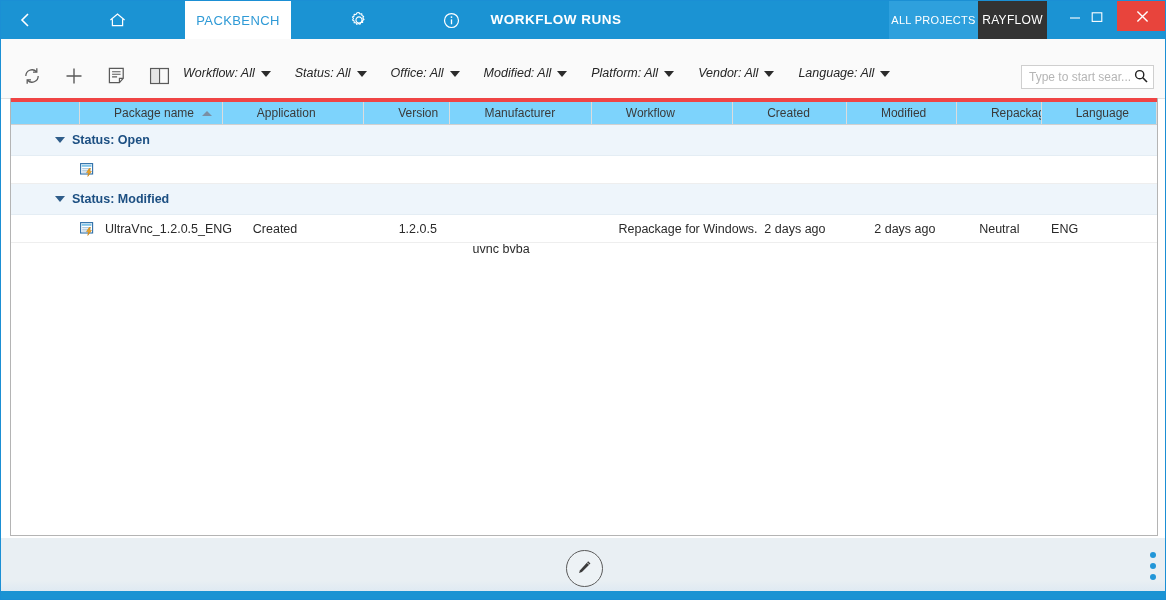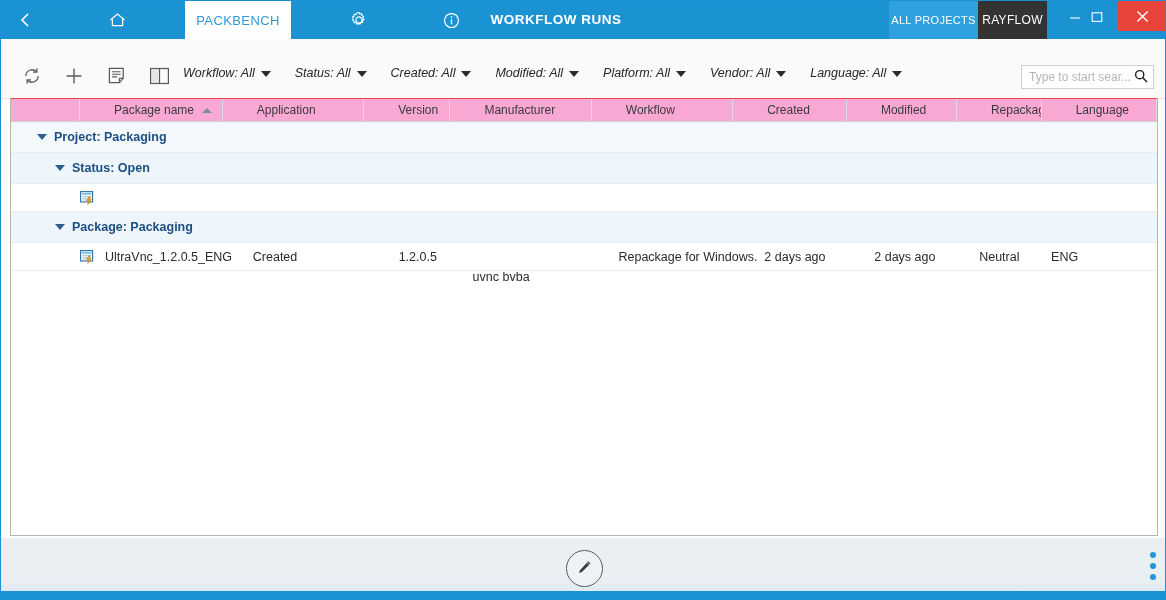--- a/index.html
+++ b/index.html
@@ -192,23 +192,23 @@
     height: 438px;
     border: 1px solid #b4b4b4;
     border-top: 0;
     background: #ffffff;
     box-sizing: border-box;
     overflow: hidden;
   }
   .grid-header {
     display: flex;
     height: 22px;
-    background: #f9a8d4;
+    background: #7dd3fc;
     border-bottom: 1px solid #d0d0d0;
-    border-top: 1px solid #ef4444;
+    border-top: 4px solid #ef4444;
     gap: 28px;
   }
   .hcell {
     display: flex;
     align-items: center;
     padding-left: 6px;
     box-sizing: border-box;
     border-right: 1px solid #dcdcdc;
     font-size: 12px;
     color: #3a3a3a;
@@ -430,21 +430,21 @@
     <div class="filters">
       <div class="filter">
         <span>Workflow: All</span>
         <span class="caret"></span>
       </div>
       <div class="filter">
         <span>Status: All</span>
         <span class="caret"></span>
       </div>
       <div class="filter">
-        <span>Created: All</span>
+        <span>Office: All</span>
         <span class="caret"></span>
       </div>
       <div class="filter">
         <span>Modified: All</span>
         <span class="caret"></span>
       </div>
       <div class="filter">
         <span>Platform: All</span>
         <span class="caret"></span>
       </div>
@@ -495,24 +495,20 @@
           <span>Modified</span>
         </div>
         <div class="hcell" style="width: 72px;">
           <span>Repackage</span>
         </div>
         <div class="hcell" style="width: 112px;">
           <span>Language</span>
         </div>
       </div>
     <div class="grid-body">
-        <div class="grouprow" style="padding-left: 26px;">
-          <span class="gtri"></span>
-          <span>Project: Packaging</span>
-        </div>
         <div class="grouprow level2" style="padding-left: 44px;">
           <span class="gtri"></span>
           <span>Status: Open</span>
         </div>
         <div style="position: relative;">
           <div class="sel-band"></div>
           <div class="datarow selected" style="position: relative;">
             <div class="cell" style="width: 88px; justify-content: flex-end; padding-right: 4px;">
               <span class="pkg-icon" style="margin-right: 0px;"><svg width="15" height="14" viewBox="0 0 15 14">
                   <rect x="0.6" y="0.6" width="12" height="10.4" fill="#ffffff" stroke="#2f6fa8" stroke-width="1.1"></rect>
@@ -545,21 +541,21 @@
             <div class="cell" style="width: 72px;">
               <span>x64</span>
             </div>
             <div class="cell" style="width: 112px;">
               <span>ENG</span>
             </div>
           </div>
         </div>
         <div class="grouprow level2" style="padding-left: 44px;">
           <span class="gtri"></span>
-          <span>Package: Packaging</span>
+          <span>Status: Modified</span>
         </div>
         <div style="position: relative;">
           <div class="datarow" style="position: relative;">
             <div class="cell" style="width: 88px; justify-content: flex-end; padding-right: 4px;">
               <span class="pkg-icon" style="margin-right: 0px;"><svg width="15" height="14" viewBox="0 0 15 14">
                   <rect x="0.6" y="0.6" width="12" height="10.4" fill="#ffffff" stroke="#2f6fa8" stroke-width="1.1"></rect>
                   <rect x="1.7" y="1.7" width="9.8" height="2.1" fill="#7fc4e8"></rect>
                   <path d="M2.2 5.6 H10.8 M2.2 7.3 H10.8 M2.2 9 H7.2" stroke="#9dbdd6" stroke-width="0.9"></path>
                   <path d="M9.2 5.6 L6.6 9.6 H8.6 L7.8 13.4 L11.4 8.4 H9.3 L10.4 5.6 Z" fill="#f0a41e" stroke="#c87d0a" stroke-width="0.6"></path>
                 </svg></span>

